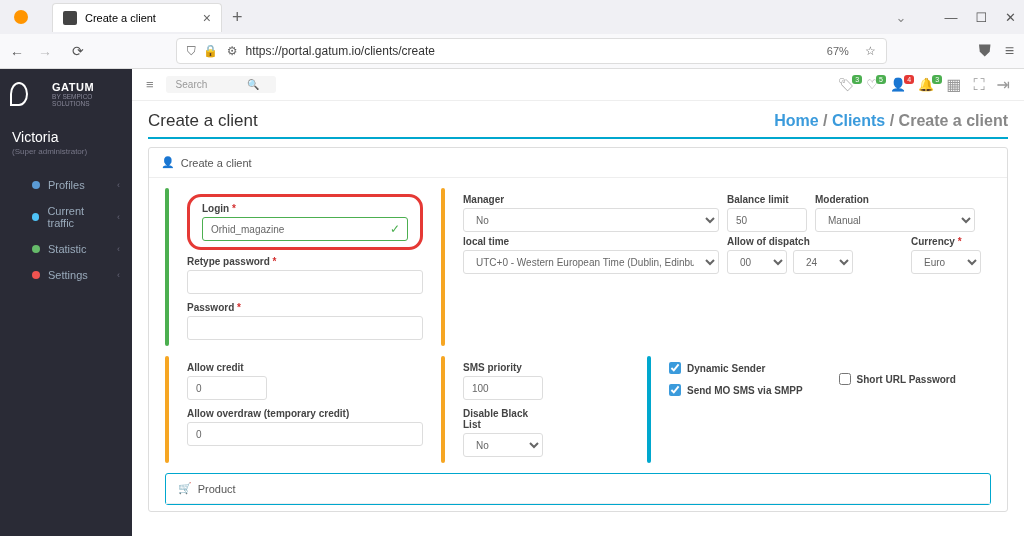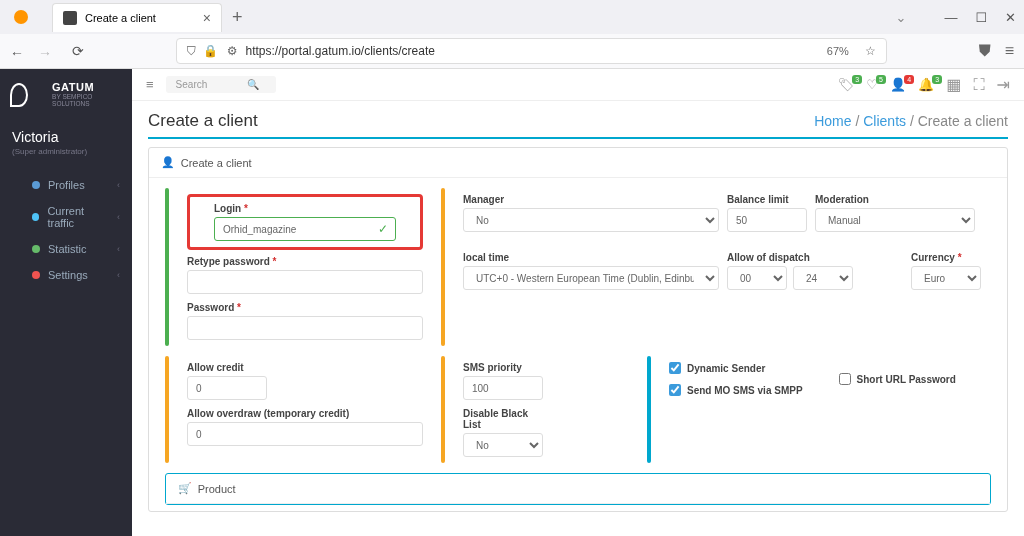--- a/index.html
+++ b/index.html
@@ -19,63 +19,63 @@
 .addr-bar { display: flex; align-items: center; height: 34px; padding: 0 10px; gap: 12px; background: #f9f9fb; }
 .addr-bar .nav-icons { display: flex; gap: 14px; color: #555; font-size: 14px; }
 .addr-bar .reload { margin-left: 6px; }
 .url-box { flex: 1; background: #fff; border: 1px solid #ddd; border-radius: 4px; height: 26px; display: flex; align-items: center; padding: 0 10px; font-size: 12px; color: #666; margin: 0 80px 0 80px; gap: 8px; }
 .zoom { color: #666; font-size: 11px; margin-left: auto; }
 .url-actions { display: flex; gap: 14px; align-items: center; color: #666; }
 
 .app-frame { display: flex; height: calc(536px - 68px); }
 
 .sidebar { width: 132px; background: #2a2b36; color: #aab; display: flex; flex-direction: column; }
-.logo-area { padding: 12px 10px; display: flex; gap: 24px; align-items: flex-end; }
+.logo-area { padding: 12px 10px; display: flex; gap: 24px; align-items: center; }
 .logo-mark { width: 20px; height: 24px; border: 2px solid #fff; border-radius: 50% 50% 50% 0; }
 .logo-text { color: #fff; font-size: 11px; font-weight: 700; letter-spacing: 0.5px; }
 .logo-sub { color: #889; font-size: 6.5px; display: block; }
 .user-name { color: #fff; padding: 10px 12px 2px; font-size: 14px; }
 .user-role { color: #778; font-size: 8px; padding: 0 12px 16px; }
 .nav-item { display: flex; align-items: center; padding: 7px 12px; font-size: 11px; color: #9ab; gap: 8px; cursor: pointer; margin-left: 20px; }
 .nav-item .chev { margin-left: auto; font-size: 9px; color: #667; }
 .nav-item .dot { width: 8px; height: 8px; border-radius: 50%; }
 
 .main-area { flex: 1; background: #fff; overflow-y: auto; position: relative; }
 .top-bar { display: flex; align-items: center; padding: 6px 14px; border-bottom: 1px solid #eee; gap: 12px; }
 .hamburger { color: #888; font-size: 13px; cursor: pointer; }
 .search-box { background: #f5f5f5; border-radius: 3px; padding: 3px 10px; font-size: 10px; color: #999; display: flex; align-items: center; gap: 40px; min-width: 110px; }
 .top-icons { margin-left: auto; display: flex; gap: 12px; align-items: center; }
 .badge-icon { position: relative; font-size: 13px; color: #999; }
 .badge-icon .count { position: absolute; top: -2px; right: -8px; background: #4caf50; color: #fff; font-size: 7px; padding: 1px 3px; border-radius: 3px; }
 .badge-icon.red .count { background: #e53935; }
 
 .page-header { display: flex; align-items: center; padding: 10px 16px 6px; }
 .page-title { font-size: 17px; color: #333; font-weight: 400; }
-.breadcrumb { margin-left: auto; font-size: 14px; color: #888; }
+.breadcrumb { margin-left: auto; font-size: 16px; color: #888; font-weight: bold; }
 .breadcrumb a { color: #3b9bdc; text-decoration: none; }
 .tab-underline { height: 2px; background: #00a7ce; margin: 0 16px; }
 
 .panel { margin: 8px 16px; border: 1px solid #ddd; border-radius: 3px; }
 .panel-header { padding: 8px 12px; font-size: 11px; color: #555; border-bottom: 1px solid #eee; display: flex; align-items: center; gap: 6px; }
 
 .form-section { margin: 10px 16px; display: flex; gap: 8px; }
 .vbar { width: 4px; border-radius: 2px; flex-shrink: 0; }
 .vbar.green { background: #4caf50; }
 .vbar.orange { background: #f6a623; }
 .vbar.teal { background: #00a7ce; }
 .section-body { flex: 1; padding: 6px 10px; }
 
 .form-row { display: flex; gap: 8px; flex-wrap: wrap; }
 .field { display: flex; flex-direction: column; gap: 3px; }
 .field label { font-size: 10px; color: #444; font-weight: 600; }
 .field .req { color: #d32f2f; }
 .field input, .field select { border: 1px solid #ddd; border-radius: 3px; padding: 5px 8px; font-size: 10px; color: #666; background: #fff; height: 24px; }
 .field select { background: #fff; }
 
-.login-highlight { border: 3px solid #e53935; padding: 6px 24px; border-radius: 4px; }
+.login-highlight { border: 3px solid #e53935; padding: 6px 12px; border-radius: 14px; }
 .login-input-wrap { position: relative; }
 .login-input-wrap .check { position: absolute; right: 8px; top: 5px; color: #4caf50; font-size: 12px; }
 .login-input-wrap input { border-color: #4caf50 !important; width: 100%; }
 
 input[type="checkbox"] { width: 12px; height: 12px; accent-color: #3b9bdc; }
 .checkbox-field { display: flex; align-items: center; gap: 6px; font-size: 10px; color: #444; font-weight: 600; }
 </style>
 </head>
 <body>
 
@@ -216,21 +216,21 @@
             </div>
             <div class="field" style="width:80px">
               <label>Balance limit</label>
               <input type="text" value="50" style="">
             </div>
             <div class="field" style="width:160px">
               <label>Moderation</label>
               <select><option>Manual</option></select>
             </div>
           </div>
-          <div class="form-row" style="margin-top:20px">
+          <div class="form-row" style="margin-top:4px">
             <div class="field" style="width:256px">
               <label>local time</label>
               <select><option>UTC+0 - Western European Time (Dublin, Edinburgh, Lisbon, London,</option></select>
             </div>
             <div class="field" style="width:126px">
               <label>Allow of dispatch</label>
               <div style="display:flex;gap:6px">
                 <select style="width:60px"><option>00</option></select>
                 <select style="width:60px"><option>24</option></select>
               </div>

